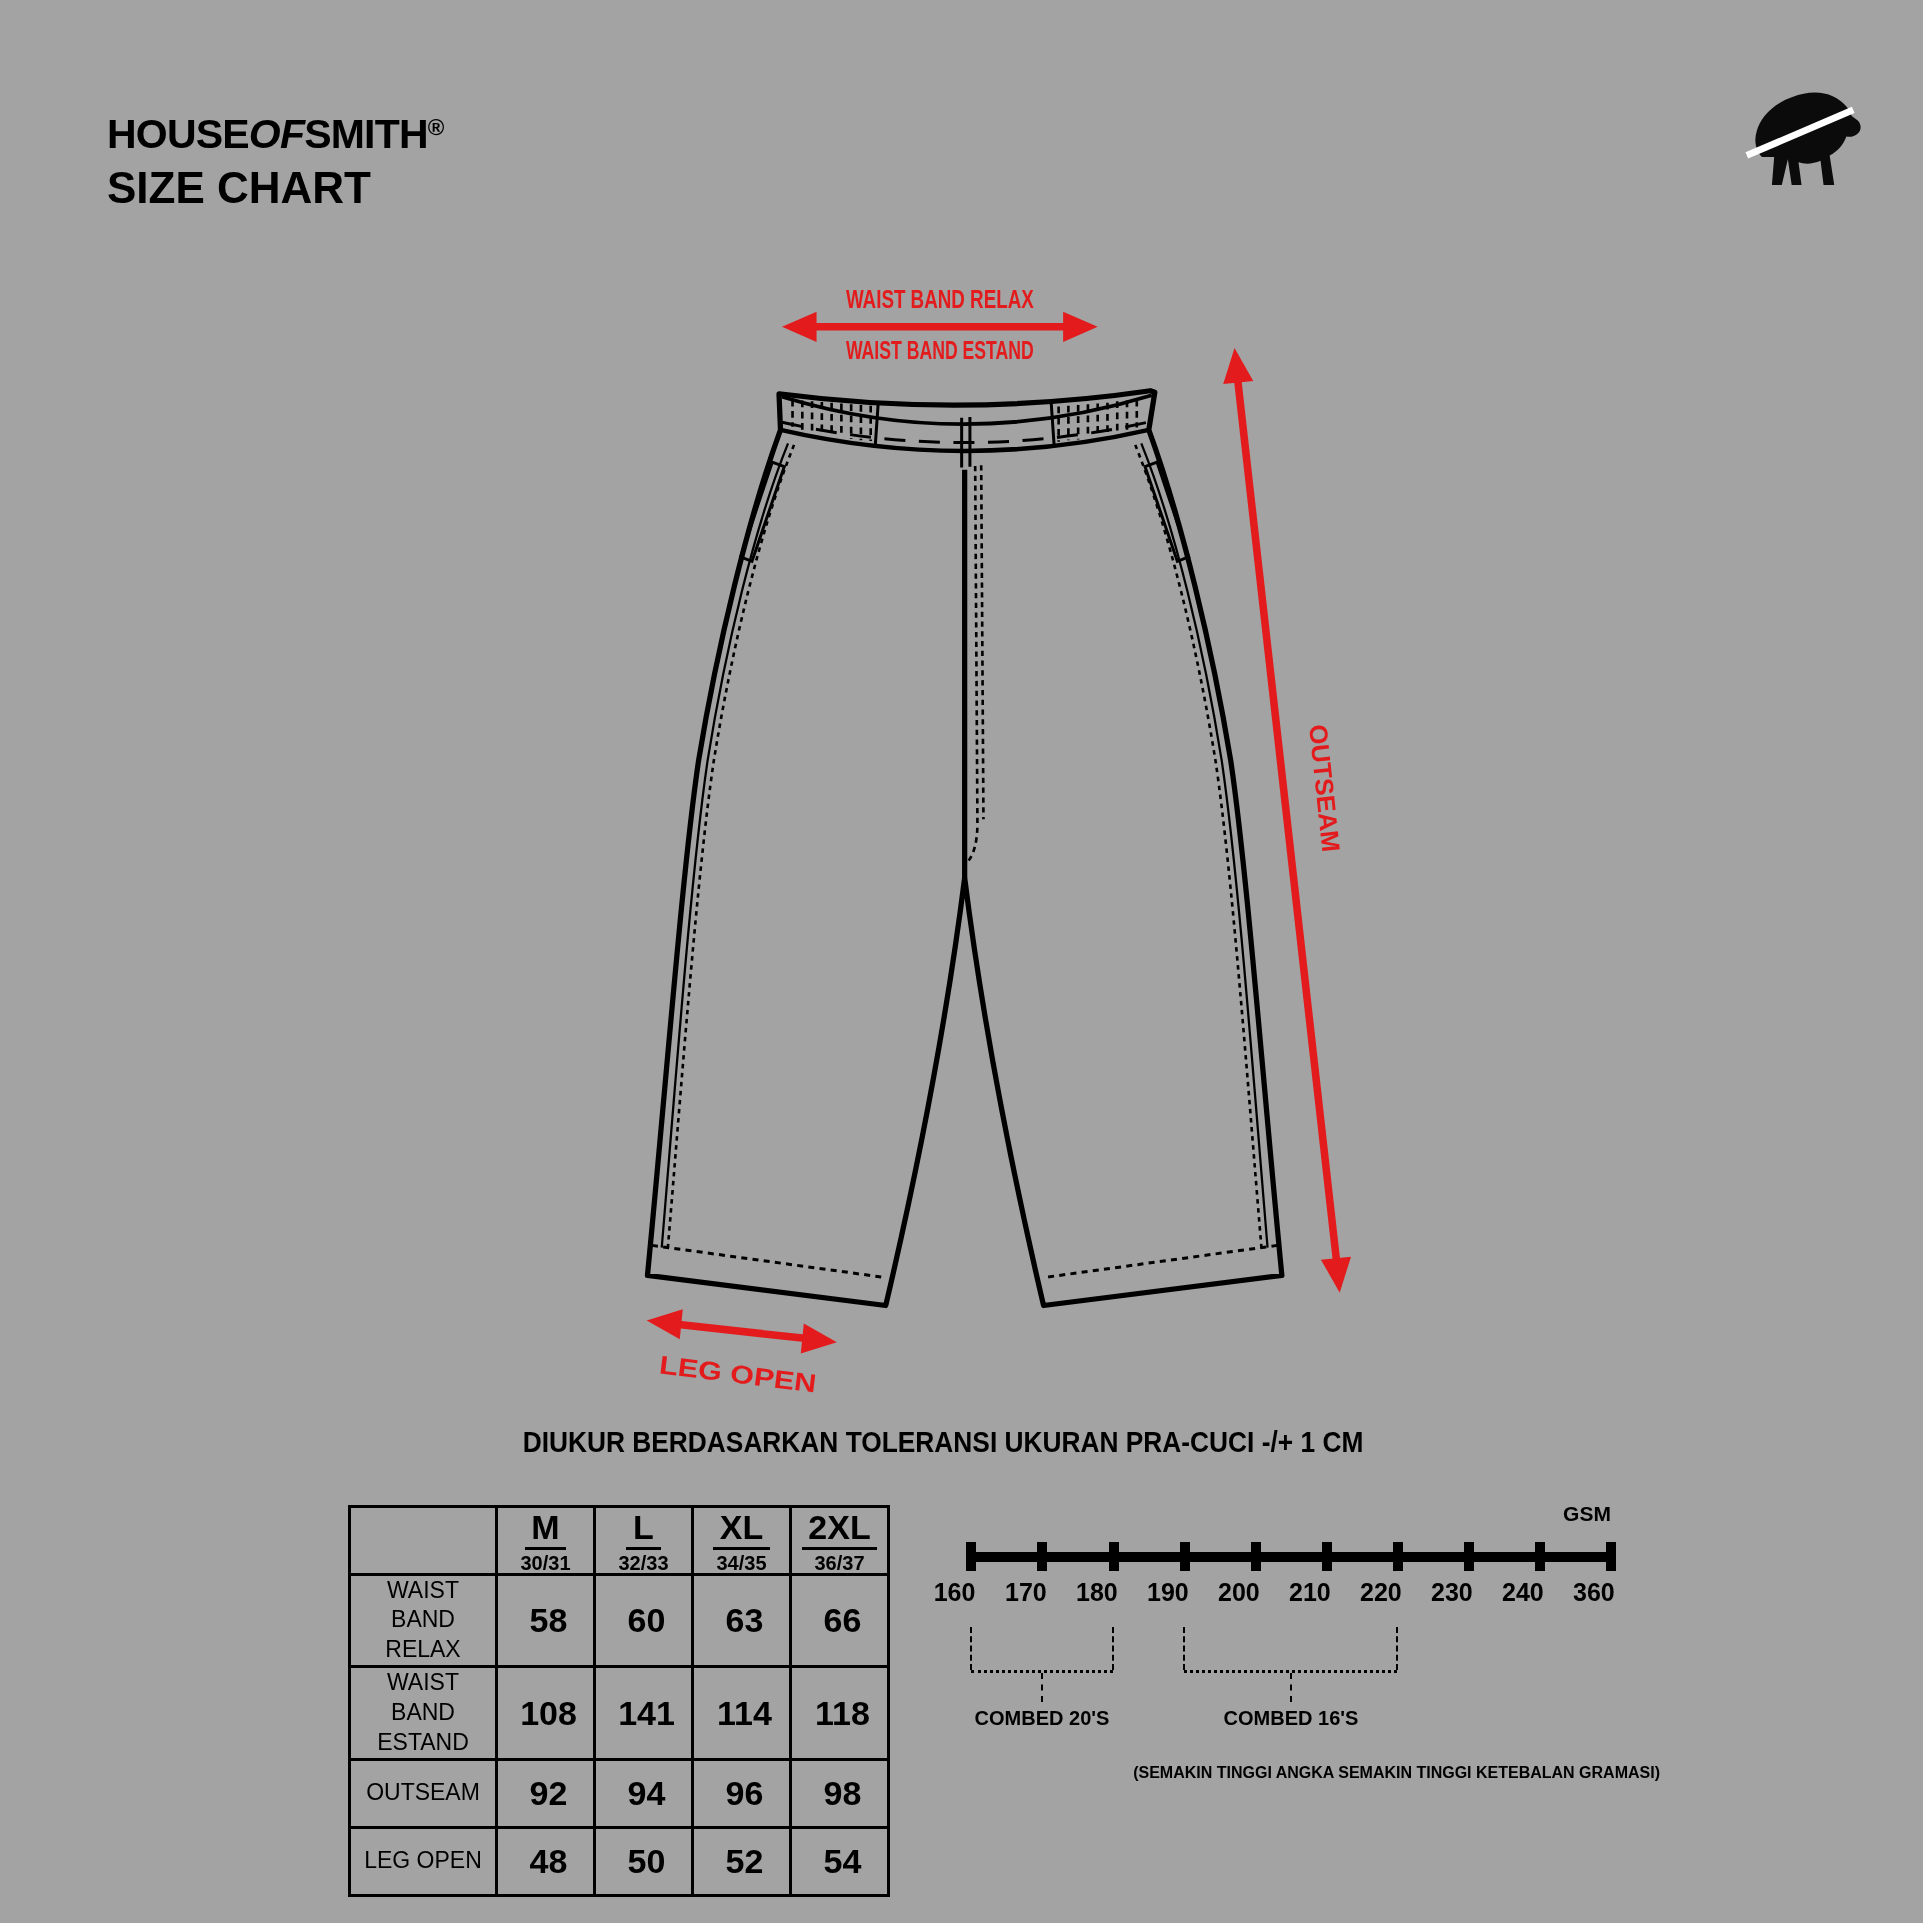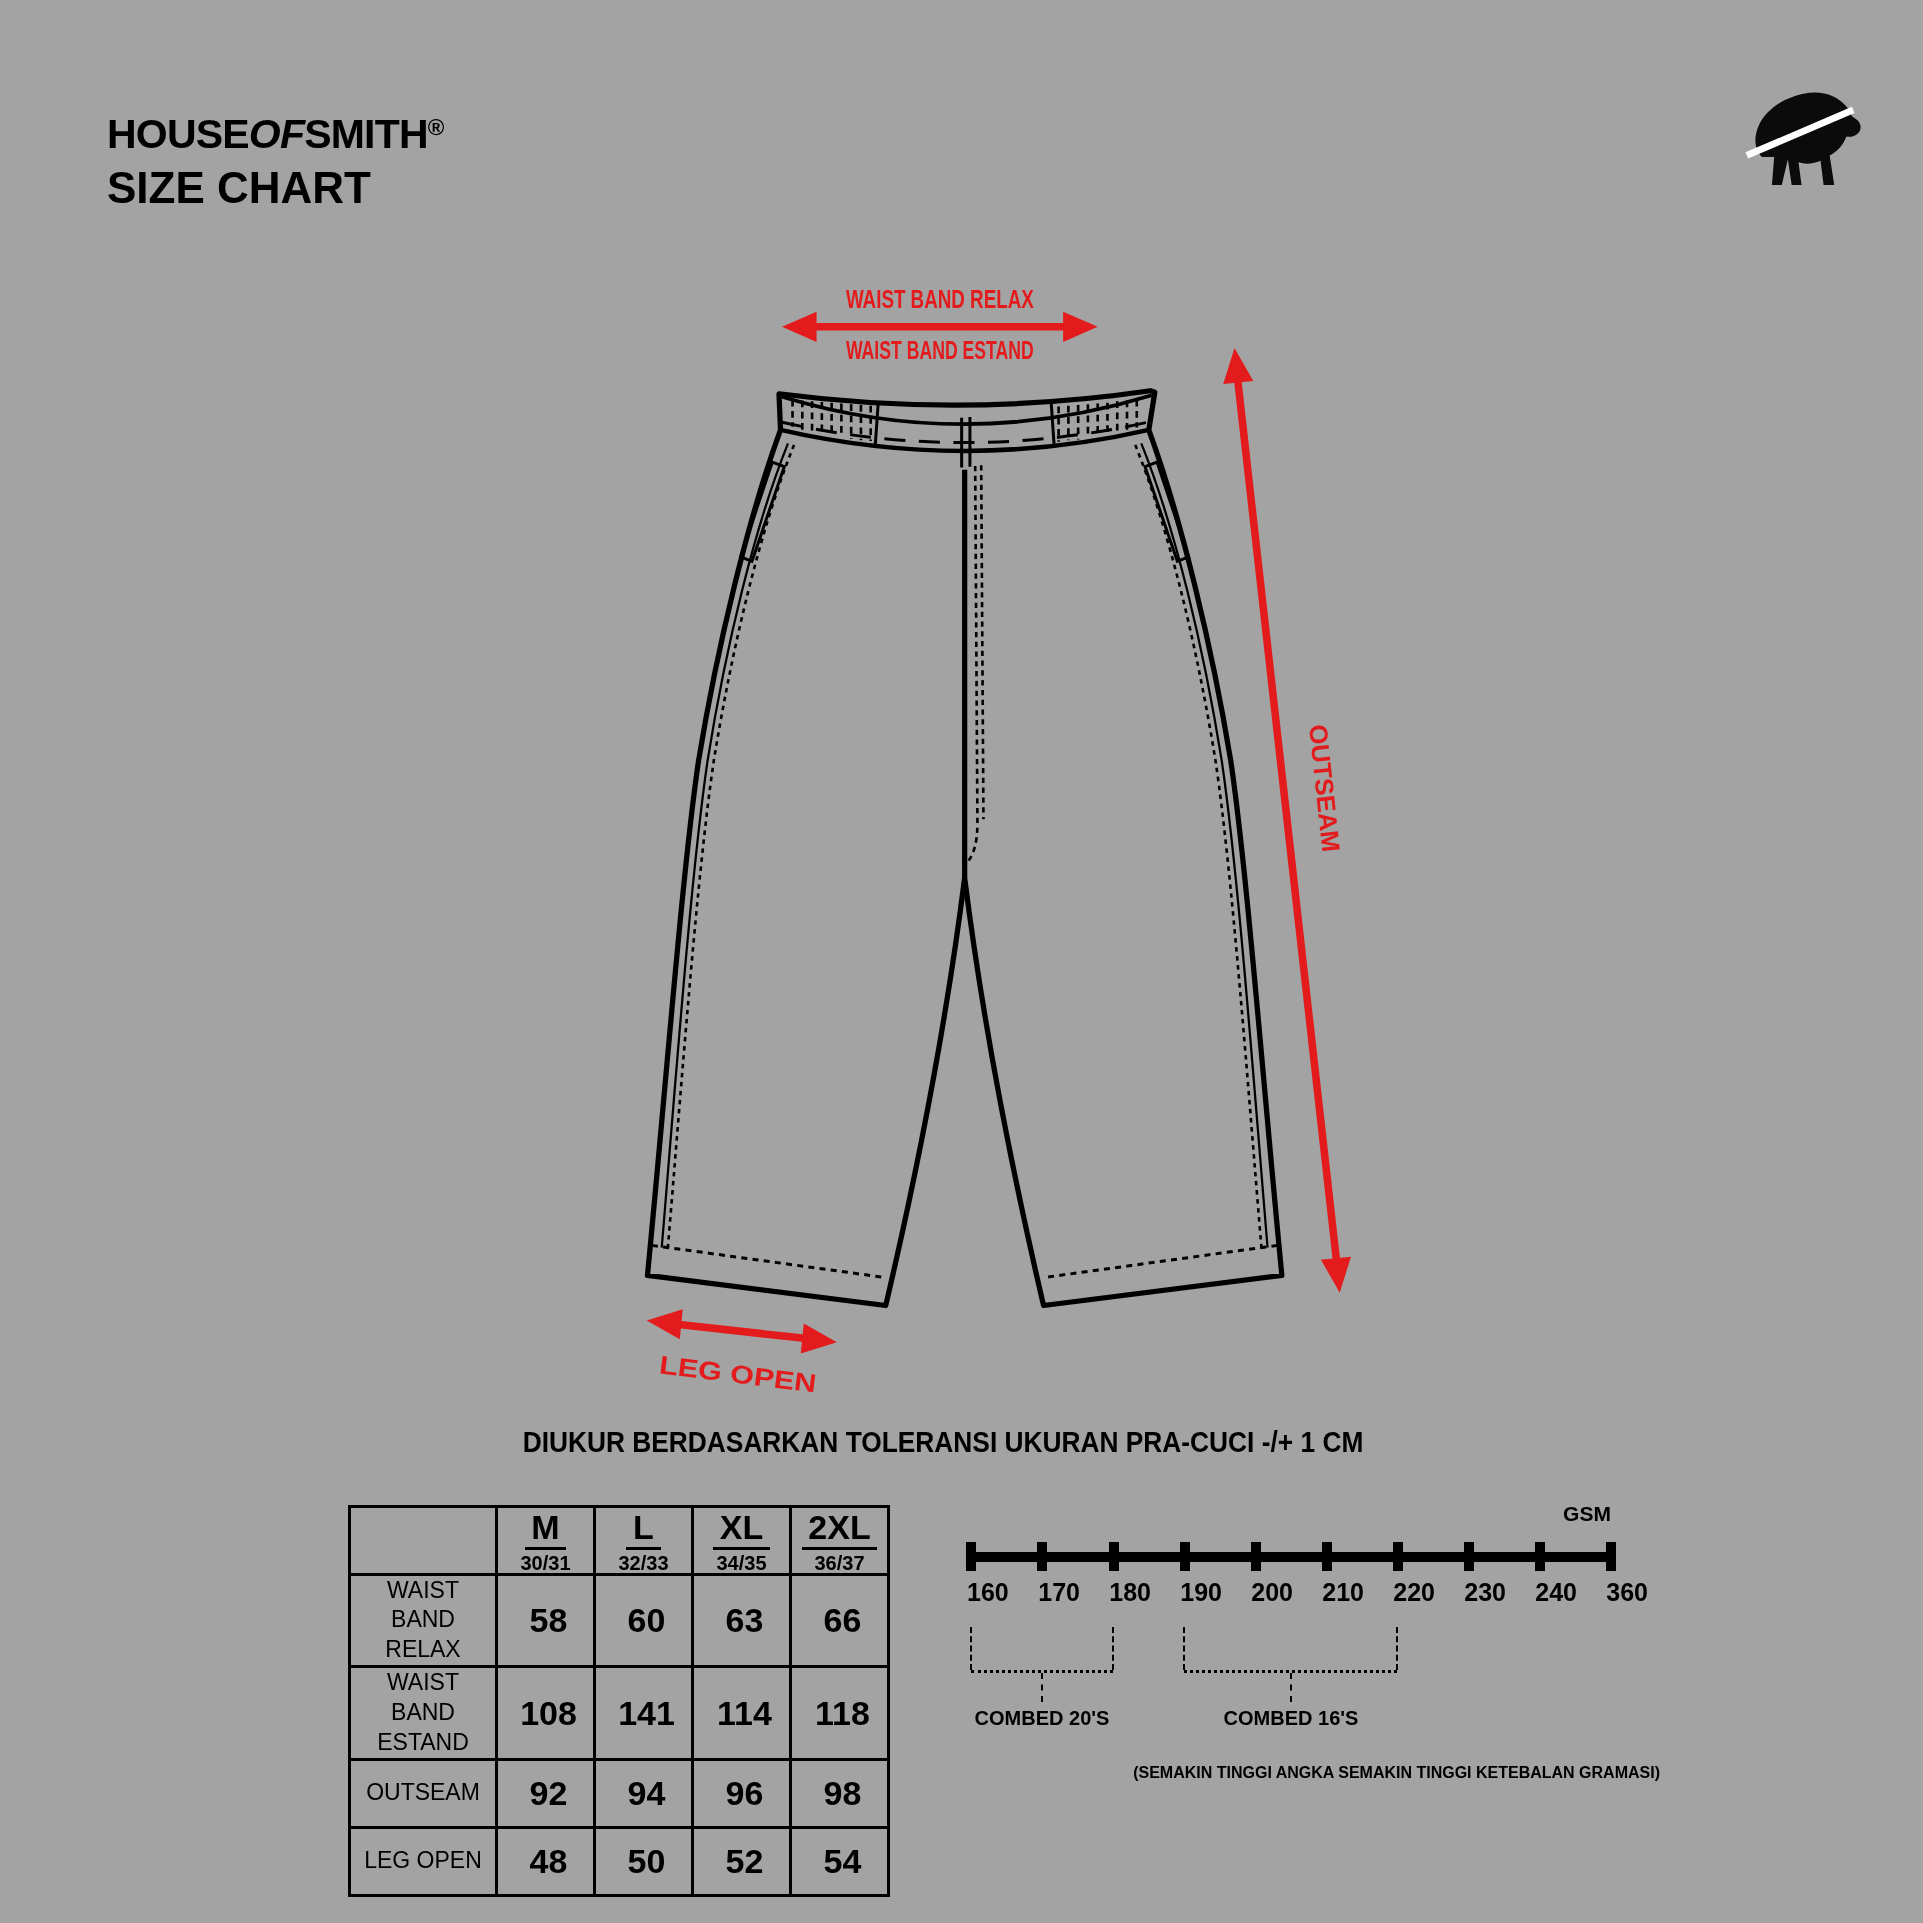--- a/index.html
+++ b/index.html
@@ -35,21 +35,21 @@
                   border-bottom:3px solid #000;padding:1.5px 6.8px 3.8px;}
   .size-table .fit{font-size:20px;font-weight:700;line-height:1;margin-top:2.3px;}
   .size-table .rlabel{font-size:23px;font-weight:400;line-height:1.3;white-space:pre-line;}
   .size-table .val{font-size:34px;font-weight:700;padding-left:6px;}
   
   .gsm{position:absolute;left:939px;top:1499px;width:721px;height:323px;}
   .gsm-unit{position:absolute;left:603px;top:3px;width:90px;text-align:center;
             font-size:21px;font-weight:700;}
   .gsm-bar{position:absolute;left:28px;top:53px;width:649px;height:9.8px;background:#000;}
   .gsm-tick{position:absolute;top:43px;width:9.8px;height:29px;background:#000;}
-  .gsm-num{position:absolute;top:79px;width:75px;text-align:right;
+  .gsm-num{position:absolute;top:79px;width:75px;text-align:left;
            font-size:25px;font-weight:700;}
   .gsm-vert{position:absolute;top:128px;height:43px;width:0;border-left:2.3px dashed #000;}
   .gsm-horiz{position:absolute;top:171px;height:0;border-top:3px dotted #000;}
   .gsm-drop{position:absolute;top:174px;height:28.6px;width:0;border-left:2.3px dashed #000;}
   .gsm-range-label{position:absolute;top:208px;width:195px;text-align:center;
                    font-size:20px;font-weight:700;white-space:nowrap;transform:translateX(-50%);}
   .gsm-note{position:absolute;left:0;top:265px;width:100%;text-align:right;
             font-size:16px;font-weight:700;}
 </style>
 </head>

